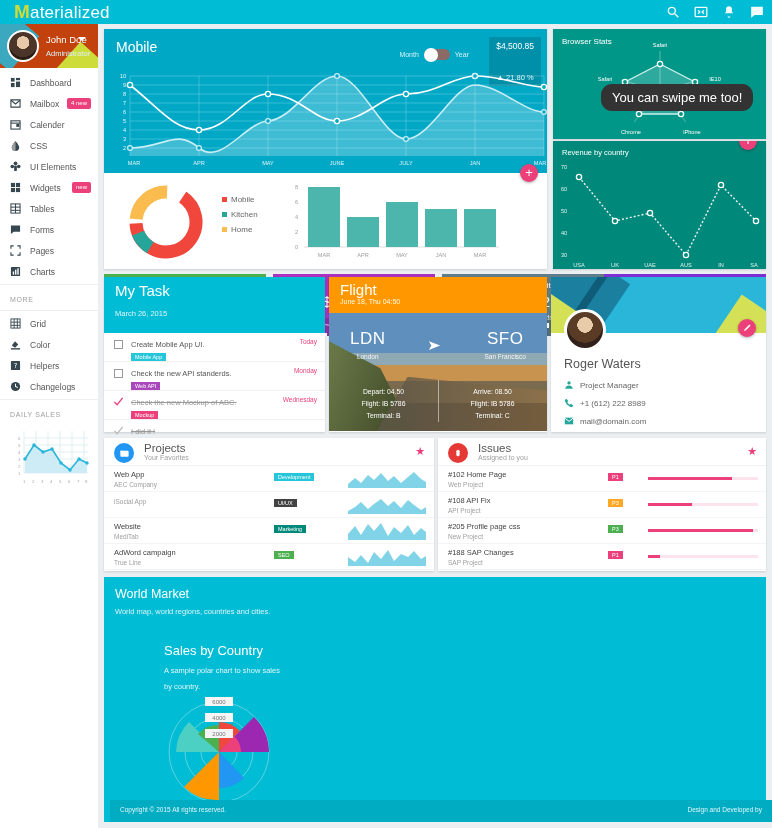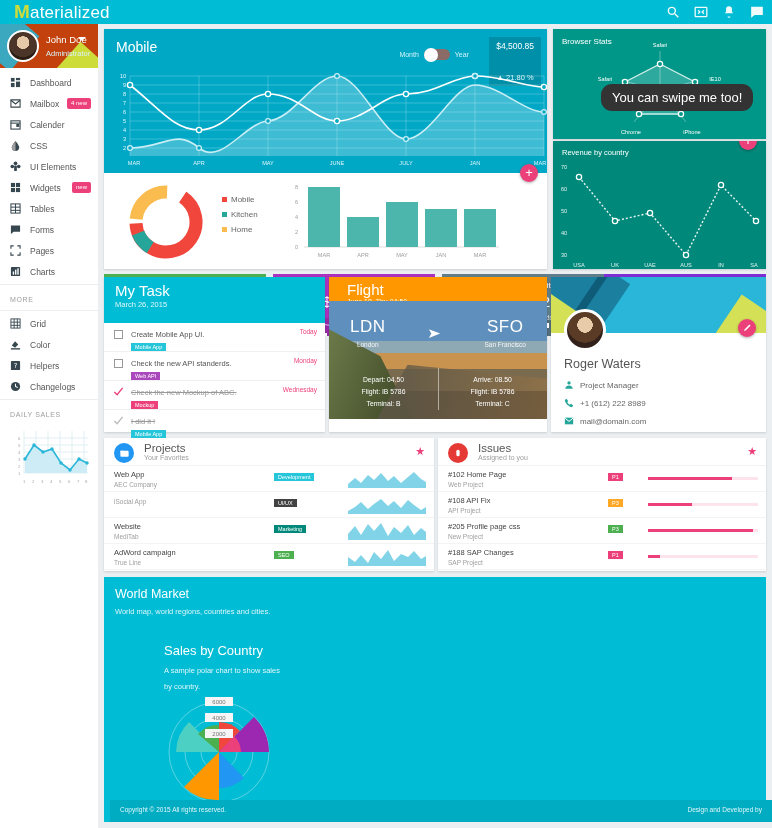--- a/index.html
+++ b/index.html
@@ -93,33 +93,33 @@
   .rbc { position: absolute; left: 455px; top: 117px; width: 213px; height: 128px; background: #00897B; overflow: hidden; }
   .rbc-title { position: absolute; left: 9px; top: 7px; color: #fff; font-size: 7.5px; }
   
   .kpi { position: absolute; height: 62px; width: 162px; overflow: hidden; color: #fff; }
   .kpi-head { font-size: 8px; text-align: center; padding-top: 7px; display:flex;align-items:center;justify-content:center;gap:3px; }
   .kpi-val { font-size: 15px; text-align: center; padding-top: 3px; }
   .kpi-sub { font-size: 6.5px; text-align: center; padding-top: 4px; opacity: .88; }
   .kpi-spark { position: absolute; bottom: 0; left: 0; width: 100%; height: 18px; background: rgba(0,0,0,.12); }
   
   .mytask { position: absolute; left: 6px; top: 253px; width: 221px; height: 155px; }
-  .mt-head { background: #00BCD4; height: 46px; padding: 5px 0 0 11px; }
+  .mt-head { background: #00BCD4; height: 56px; padding: 5px 0 0 11px; }
   .mt-title { color: #fff; font-size: 15px; }
-  .mt-date { color: #e0f7fa; font-size: 7.5px; margin-top: 1px; }
+  .mt-date { color: #e0f7fa; font-size: 7.5px; margin-top: 10px; }
   .task { height: 29px; border-bottom: 1px solid #f0f0f0; position: relative; padding-left: 27px; padding-top: 4px; }
   .cb { position: absolute; left: 10px; top: 7px; width: 9px; height: 9px; border: 1px solid #999; }
   .tick { position: absolute; left: 9px; top: 5px; width: 11px; height: 11px; }
   .t-txt { font-size: 7.5px; color: #555; }
   .t-txt.done { text-decoration: line-through; color: #999; }
   .t-day { position: absolute; right: 8px; top: 5px; font-size: 6.5px; color: #EC407A; }
   .tag { display: inline-block; font-size: 5.5px; color: #fff; padding: 1px 4px; margin-top: 3px; }
   
   .flight { position: absolute; left: 231px; top: 253px; width: 218px; height: 155px; overflow: hidden; }
-  .fl-head { background: #FF9800; height: 24px; padding: 4px 0 0 18px; }
+  .fl-head { background: #FF9800; height: 36px; padding: 4px 0 0 11px; }
   .fl-title { color: #fff; font-size: 15px; }
   .fl-date { color: #fff8e1; font-size: 7px; }
   .fl-img {
     height: 118px; position: relative;
     background:
       linear-gradient(180deg, #5f8fbd 0 34%, #8ea8b4 34% 44%, #c8924f 44% 58%, #7a6a4e 58% 76%, #4a4236 76% 100%);
   }
   .fl-img:before {
     content:""; position:absolute; left:0; top:24%; width:38%; height:76%;
     background: linear-gradient(110deg,#6b7a4a 0%,#4f5a33 60%,#3a4227 100%);

